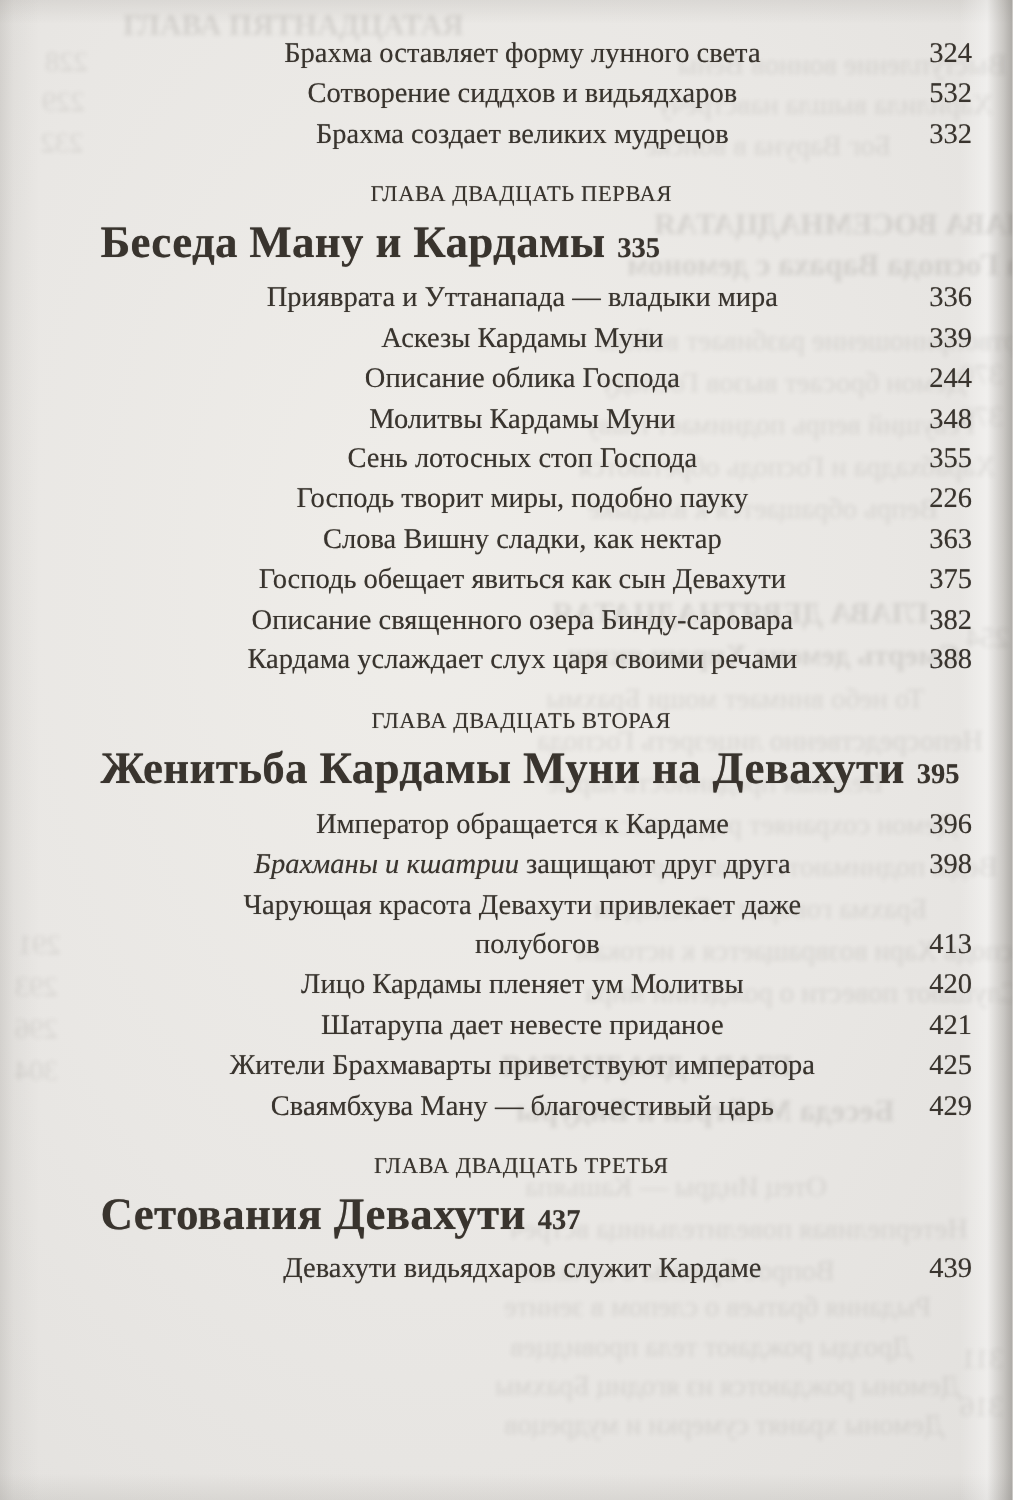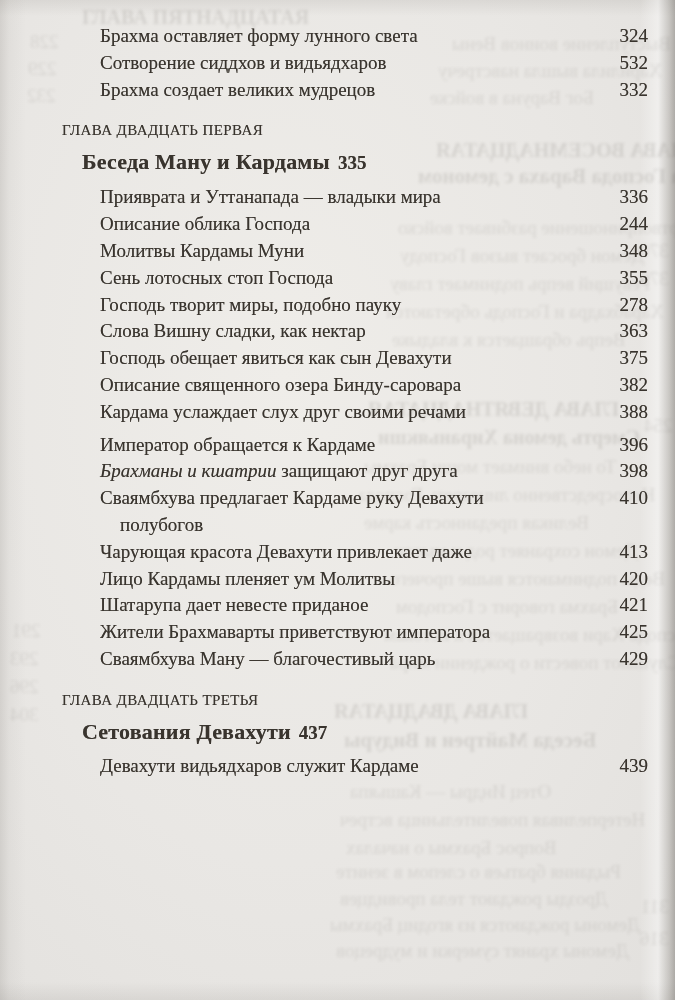--- a/index.html
+++ b/index.html
@@ -18,34 +18,34 @@
   
   .bleed{position:absolute;inset:0;pointer-events:none;}
   .ghost{
     position:absolute;white-space:nowrap;
     color:#544f48;opacity:0.12;filter:blur(1.4px);
     font-size:19px;line-height:22px;
   }
   .ghost.b{font-weight:bold;opacity:0.14;}
   .ghost.m{transform:scaleX(-1);}
   
-  .content{position:absolute;left:100px;right:27px;top:0;}
+  .content{position:absolute;left:85px;right:27px;top:0;text-align:center;}
   .sec{margin:0;}
   .entry{display:flex;align-items:flex-end;}
   .entry-text{flex:1 1 auto;min-width:0;}
   .line{font-size:19px;line-height:26.8px;white-space:nowrap;
         text-shadow:0 0 0.5px rgba(57,52,46,0.55);}
   .line.cont{padding-left:20px;}
   .pg{flex:0 0 auto;margin-left:8px;font-size:19px;line-height:26.8px;
       text-shadow:0 0 0.5px rgba(57,52,46,0.55);}
   .chapter-heading{margin-top:12px;}
   .kicker{margin-left:-38px;font-size:15px;line-height:30px;letter-spacing:0.4px;
           text-shadow:0 0 0.5px rgba(57,52,46,0.55);}
   .title-row{display:flex;align-items:baseline;margin-left:-18px;}
-  .title{font-weight:bold;font-size:22px;line-height:33px;letter-spacing:0.2px;
+  .title{font-weight:bold;font-size:30px;line-height:33px;letter-spacing:0.2px;
          text-shadow:0 0 0.5px rgba(45,40,34,0.6);}
   .title-row .pg{font-weight:bold;}
   .group{margin-top:6px;}
   .group.first{margin-top:23px;}
   .sec.last .group{margin-top:5px;}
 </style>
 </head>
 <body>
 
 <div class="page">
@@ -129,20 +129,26 @@
       </div>
     </header>
     <div class="group">
   <div class="entry">
     <div class="entry-text">
               <div class="line">Прияврата и Уттанапада — владыки мира</div>
             </div>
     <span class="pg">336</span>
   </div>
 
+  <div class="entry">
+    <div class="entry-text">
+              <div class="line">Аскезы Кардамы Муни</div>
+            </div>
+    <span class="pg">339</span>
+  </div>
 
   <div class="entry">
     <div class="entry-text">
               <div class="line">Описание облика Господа</div>
             </div>
     <span class="pg">244</span>
   </div>
 
   <div class="entry">
     <div class="entry-text">
@@ -155,21 +161,21 @@
     <div class="entry-text">
               <div class="line">Сень лотосных стоп Господа</div>
             </div>
     <span class="pg">355</span>
   </div>
 
   <div class="entry">
     <div class="entry-text">
               <div class="line">Господь творит миры, подобно пауку</div>
             </div>
-    <span class="pg">278</span>
+    <span class="pg">226</span>
   </div>
 
   <div class="entry">
     <div class="entry-text">
               <div class="line">Слова Вишну сладки, как нектар</div>
             </div>
     <span class="pg">363</span>
   </div>
 
 
@@ -183,55 +189,56 @@
 
   <div class="entry">
     <div class="entry-text">
               <div class="line">Описание священного озера Бинду-саровара</div>
             </div>
     <span class="pg">382</span>
   </div>
 
   <div class="entry">
     <div class="entry-text">
-              <div class="line">Кардама услаждает слух друг своими речами</div>
+              <div class="line">Кардама услаждает слух царя своими речами</div>
             </div>
     <span class="pg">388</span>
   </div>
 </div>
   </section>
 
   <section class="sec">
+    <header class="chapter-heading">
+      <div class="kicker">ГЛАВА ДВАДЦАТЬ ВТОРАЯ</div>
+      <div class="title-row">
+        <span class="title">Женитьба Кардамы Муни на Девахути</span>
+        <span class="pg">395</span>
+      </div>
+    </header>
     <div class="group">
   <div class="entry">
     <div class="entry-text">
               <div class="line">Император обращается к Кардаме</div>
             </div>
     <span class="pg">396</span>
   </div>
 
   <div class="entry">
     <div class="entry-text">
               <div class="line"><i>Брахманы и кшатрии</i> защищают друг друга</div>
             </div>
     <span class="pg">398</span>
   </div>
 
 
-  <div class="entry">
-    <div class="entry-text">
-              <div class="line">Сваямбхува предлагает Кардаме руку Девахути</div>
-            </div>
-    <span class="pg">410</span>
-  </div>
-
-  <div class="entry">
-    <div class="entry-text">
+
+  <div class="entry">
+    <div class="entry-text">
+              <div class="line">Чарующая красота Девахути привлекает даже</div>
               <div class="line cont">полубогов</div>
-              <div class="line">Чарующая красота Девахути привлекает даже</div>
             </div>
     <span class="pg">413</span>
   </div>
 
   <div class="entry">
     <div class="entry-text">
               <div class="line">Лицо Кардамы пленяет ум Молитвы</div>
             </div>
     <span class="pg">420</span>
   </div>

